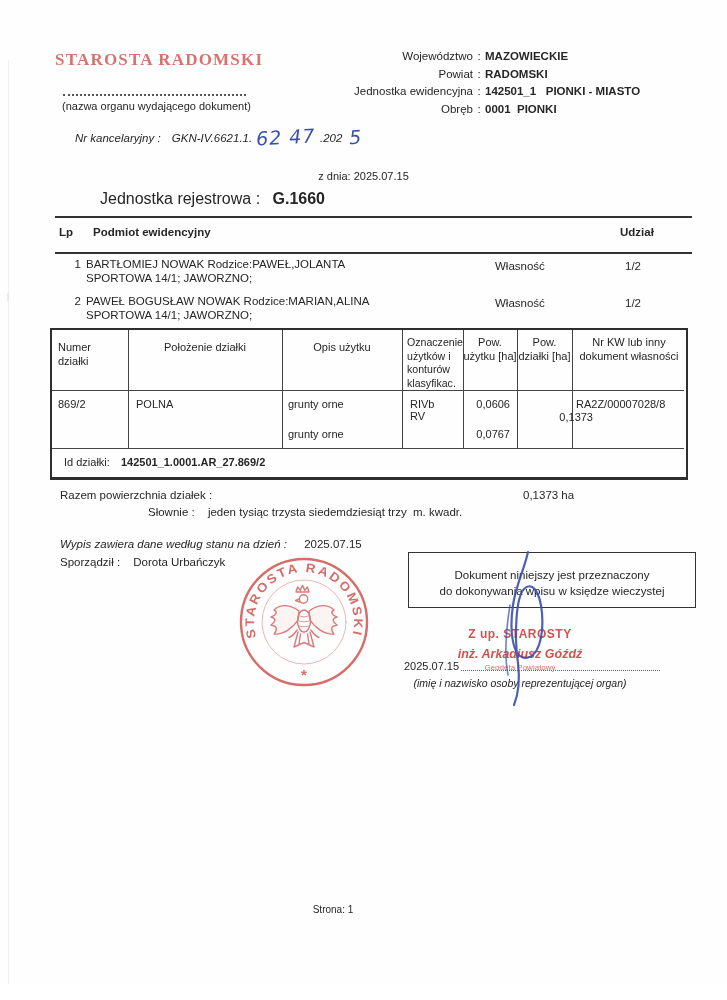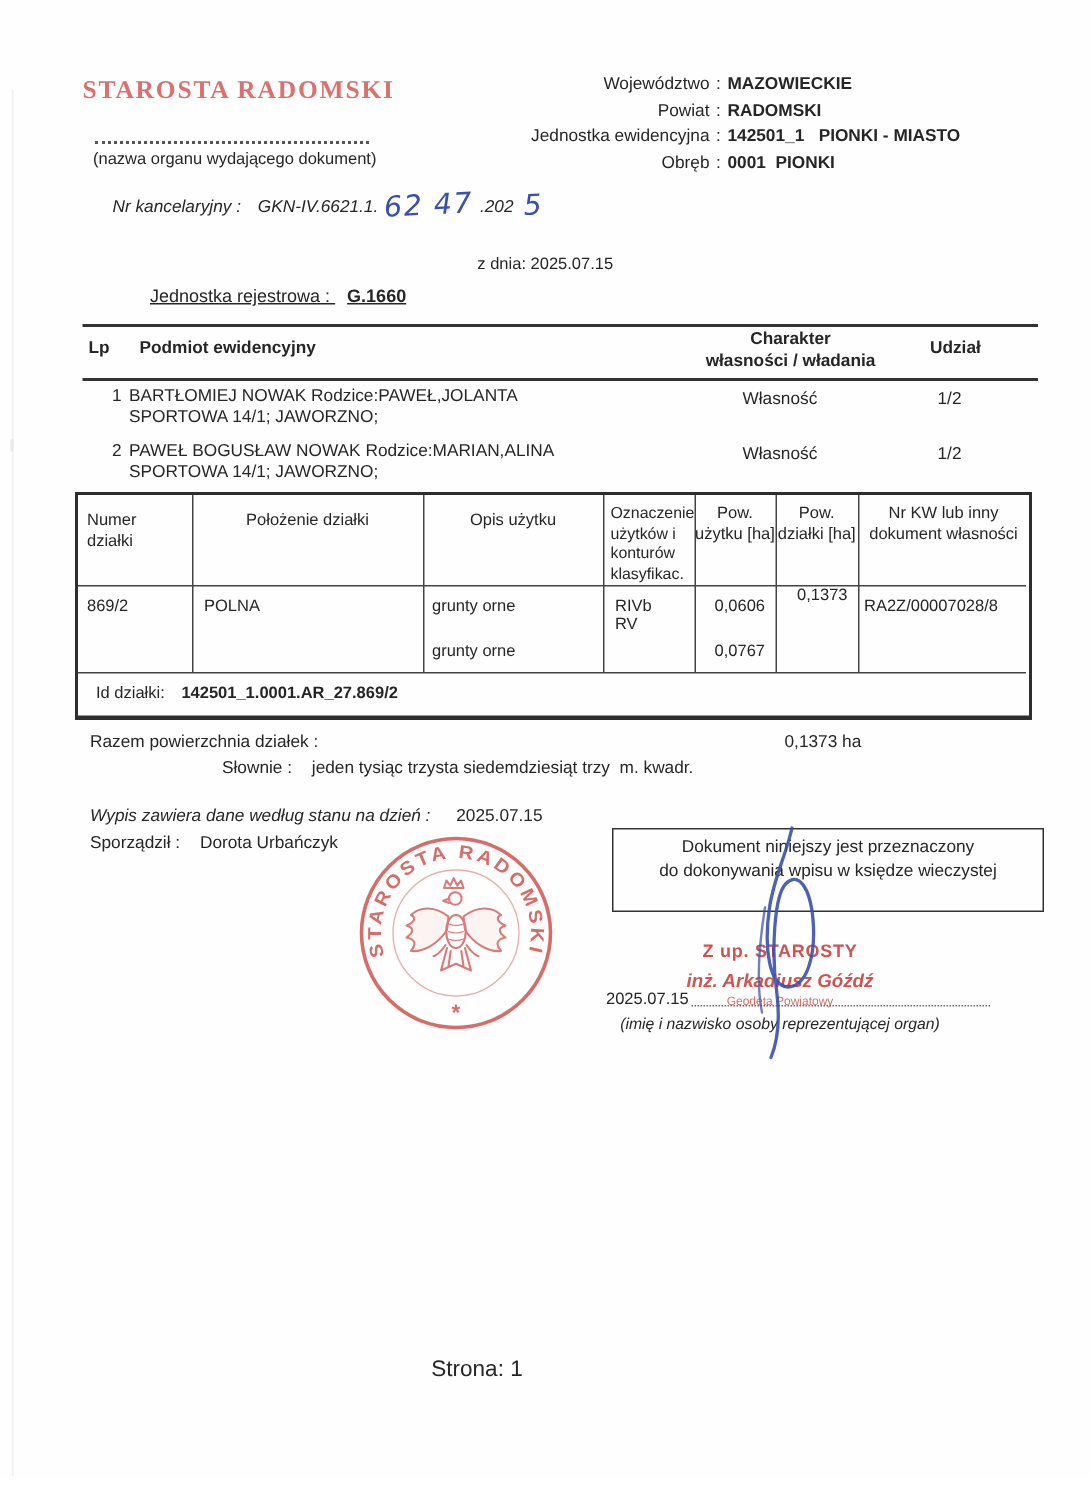--- a/index.html
+++ b/index.html
@@ -74,33 +74,29 @@
     </div>
     <div class="adm-row">
       <span class="adm-label">Obręb</span>
       <span class="adm-colon">:</span>
       <span class="adm-value">0001  PIONKI</span>
     </div>
   </div>
 
   <div class="abs ctr" style="left:0;top:170px;width:727px;font-size:11px;">z dnia: 2025.07.15</div>
 
-  <div class="abs" style="left:100px;top:190px;font-size:12px;text-decoration:underline;">
+  <div class="abs" style="left:100px;top:190px;font-size:16px;">
     <span>Jednostka rejestrowa :</span>
     <span class="b" style="margin-left:8px;">G.1660</span>
   </div>
 
   <div class="abs" style="left:55px;top:216px;width:637px;height:100px;">
     <div class="ow-topline" style="width:637px;"></div>
     <div class="abs b" style="left:4px;top:10px;">Lp</div>
     <div class="abs b" style="left:38px;top:10px;">Podmiot ewidencyjny</div>
-    <div class="abs b ctr" style="left:392px;top:3px;width:160px;line-height:15px;">
-      <div>Charakter</div>
-      <div>własności / władania</div>
-    </div>
     <div class="abs b" style="left:565px;top:10px;">Udział</div>
     <div class="abs ow-midline" style="left:0;top:36px;width:637px;"></div>
 
     <div class="abs" style="left:16px;top:42px;width:10px;text-align:right;">1</div>
     <div class="abs" style="left:31px;top:42px;">BARTŁOMIEJ NOWAK Rodzice:PAWEŁ,JOLANTA</div>
     <div class="abs" style="left:31px;top:56px;">SPORTOWA 14/1; JAWORZNO;</div>
     <div class="abs" style="left:440px;top:44px;">Własność</div>
     <div class="abs" style="left:570px;top:44px;">1/2</div>
 
     <div class="abs" style="left:16px;top:79px;width:10px;text-align:right;">2</div>
@@ -126,21 +122,21 @@
     <div class="abs phead" style="left:355px;top:6px;width:54px;font-size:10.6px;">Oznaczenie użytków i konturów klasyfikac.</div>
     <div class="abs phead ctr" style="left:411px;top:6px;width:54px;">Pow. użytku [ha]</div>
     <div class="abs phead ctr" style="left:465px;top:6px;width:55px;">Pow. działki [ha]</div>
     <div class="abs phead ctr" style="left:522px;top:6px;width:110px;">Nr KW lub inny dokument własności</div>
 
     <div class="abs pcell" style="left:6px;top:68px;">869/2</div>
     <div class="abs pcell" style="left:84px;top:68px;">POLNA</div>
     <div class="abs pcell" style="left:236px;top:68px;">grunty orne</div>
     <div class="abs pcell" style="left:358px;top:68px;text-align:center;">RIVb</div>
     <div class="abs pcell rt" style="left:411px;top:68px;width:47px;">0,0606</div>
-    <div class="abs pcell rt" style="left:465px;top:61px;width:48px;">0,1373</div>
+    <div class="abs pcell rt" style="left:465px;top:81px;width:48px;padding-left:28px;">0,1373</div>
     <div class="abs pcell" style="left:524px;top:68px;">RA2Z/00007028/8</div>
 
     <div class="abs pcell" style="left:236px;top:98px;">grunty orne</div>
     <div class="abs pcell" style="left:358px;top:80px;">RV</div>
     <div class="abs pcell rt" style="left:411px;top:98px;width:47px;">0,0767</div>
 
     <div class="abs pcell" style="left:12px;top:126px;">
       <span>Id działki:</span>
       <span class="b" style="margin-left:8px;margin-top:14px;">142501_1.0001.AR_27.869/2</span>
     </div>
@@ -156,21 +152,21 @@
   <div class="abs" style="left:60px;top:538px;">
     <span class="i">Wypis zawiera dane według stanu na dzień :</span>
     <span style="margin-left:14px;">2025.07.15</span>
   </div>
   <div class="abs" style="left:60px;top:556px;">
     <span>Sporządził :</span>
     <span style="margin-left:10px;">Dorota Urbańczyk</span>
   </div>
 
   <div class="abs" style="left:408px;top:552px;width:288px;height:56px;border:1.5px solid #333;box-sizing:border-box;">
-    <div class="ctr" style="margin-top:5px;line-height:15.5px;">Dokument niniejszy jest przeznaczony</div>
+    <div class="ctr" style="margin-top:15px;line-height:15.5px;">Dokument niniejszy jest przeznaczony</div>
     <div class="ctr" style="line-height:15.5px;">do dokonywania wpisu w księdze wieczystej</div>
   </div>
 
   <svg class="abs" style="left:236px;top:554px;opacity:.85;" width="136" height="136" viewBox="0 0 136 136">
     <g fill="none" stroke-linecap="round" stroke-linejoin="round">
       <circle class="stamp-stroke" cx="68" cy="68" r="63" stroke-width="2.4"></circle>
       <circle class="stamp-stroke" cx="68" cy="68" r="42" stroke-width="0.9" opacity=".55"></circle>
       <path id="ringPath" d="M 21,85.2 A 50,50 0 1 1 115,85.2" fill="none" stroke="none"></path>
       <g class="stamp-stroke" stroke-width="1.4" opacity=".9">
         <path d="M60,38 l1.6,-5 l2.6,3.4 l2.3,-5 l2.3,5 l2.6,-3.4 l1.6,5 z"></path>
@@ -197,15 +193,15 @@
   <div class="abs red ctr" style="left:430px;top:663px;width:180px;font-size:8px;opacity:.85;z-index:2;">Geodeta Powiatowy</div>
   <div class="abs i ctr" style="left:400px;top:677px;width:240px;font-size:10.5px;">(imię i nazwisko osoby reprezentującej organ)</div>
 
   <svg class="abs" style="left:480px;top:545px;z-index:3;" width="100" height="165" viewBox="0 0 100 165">
     <g class="sig-stroke" fill="none" stroke-width="2.2" stroke-linecap="round" opacity=".9">
       <path d="M48,7 C44,25 36,40 33,60 C29,88 33,112 45,113 C58,113 64,92 62,68 C60,46 52,36 44,44 C36,52 34,90 38,118 C40,135 38,150 34,160"></path>
       <path stroke-width="1.6" d="M30,60 C26,85 24,110 28,130" opacity=".8"></path>
     </g>
   </svg>
 
-  <div class="abs ctr" style="left:258px;top:904px;width:120px;font-size:15px;">Strona: 1</div>
+  <div class="abs ctr" style="left:273px;top:904px;width:120px;font-size:10px;">Strona: 1</div>
 
 </div>
 
 </body></html>

